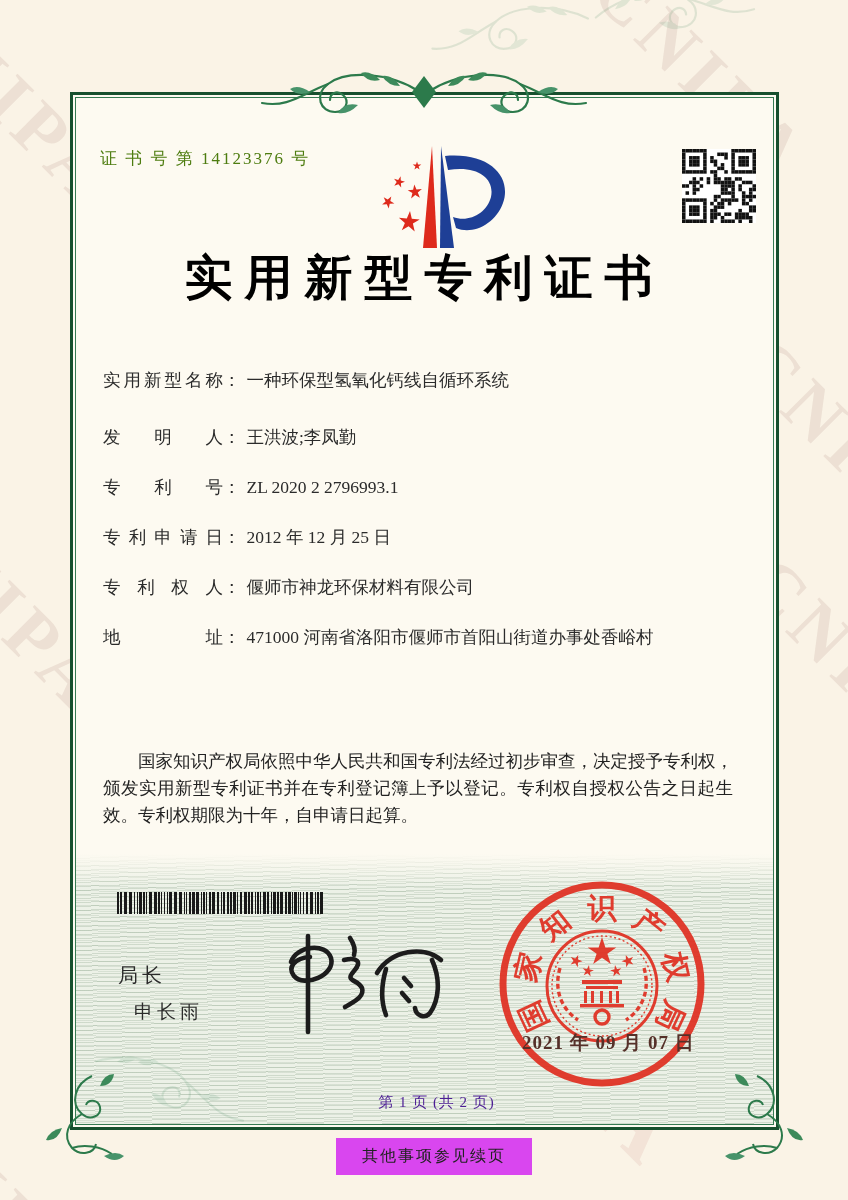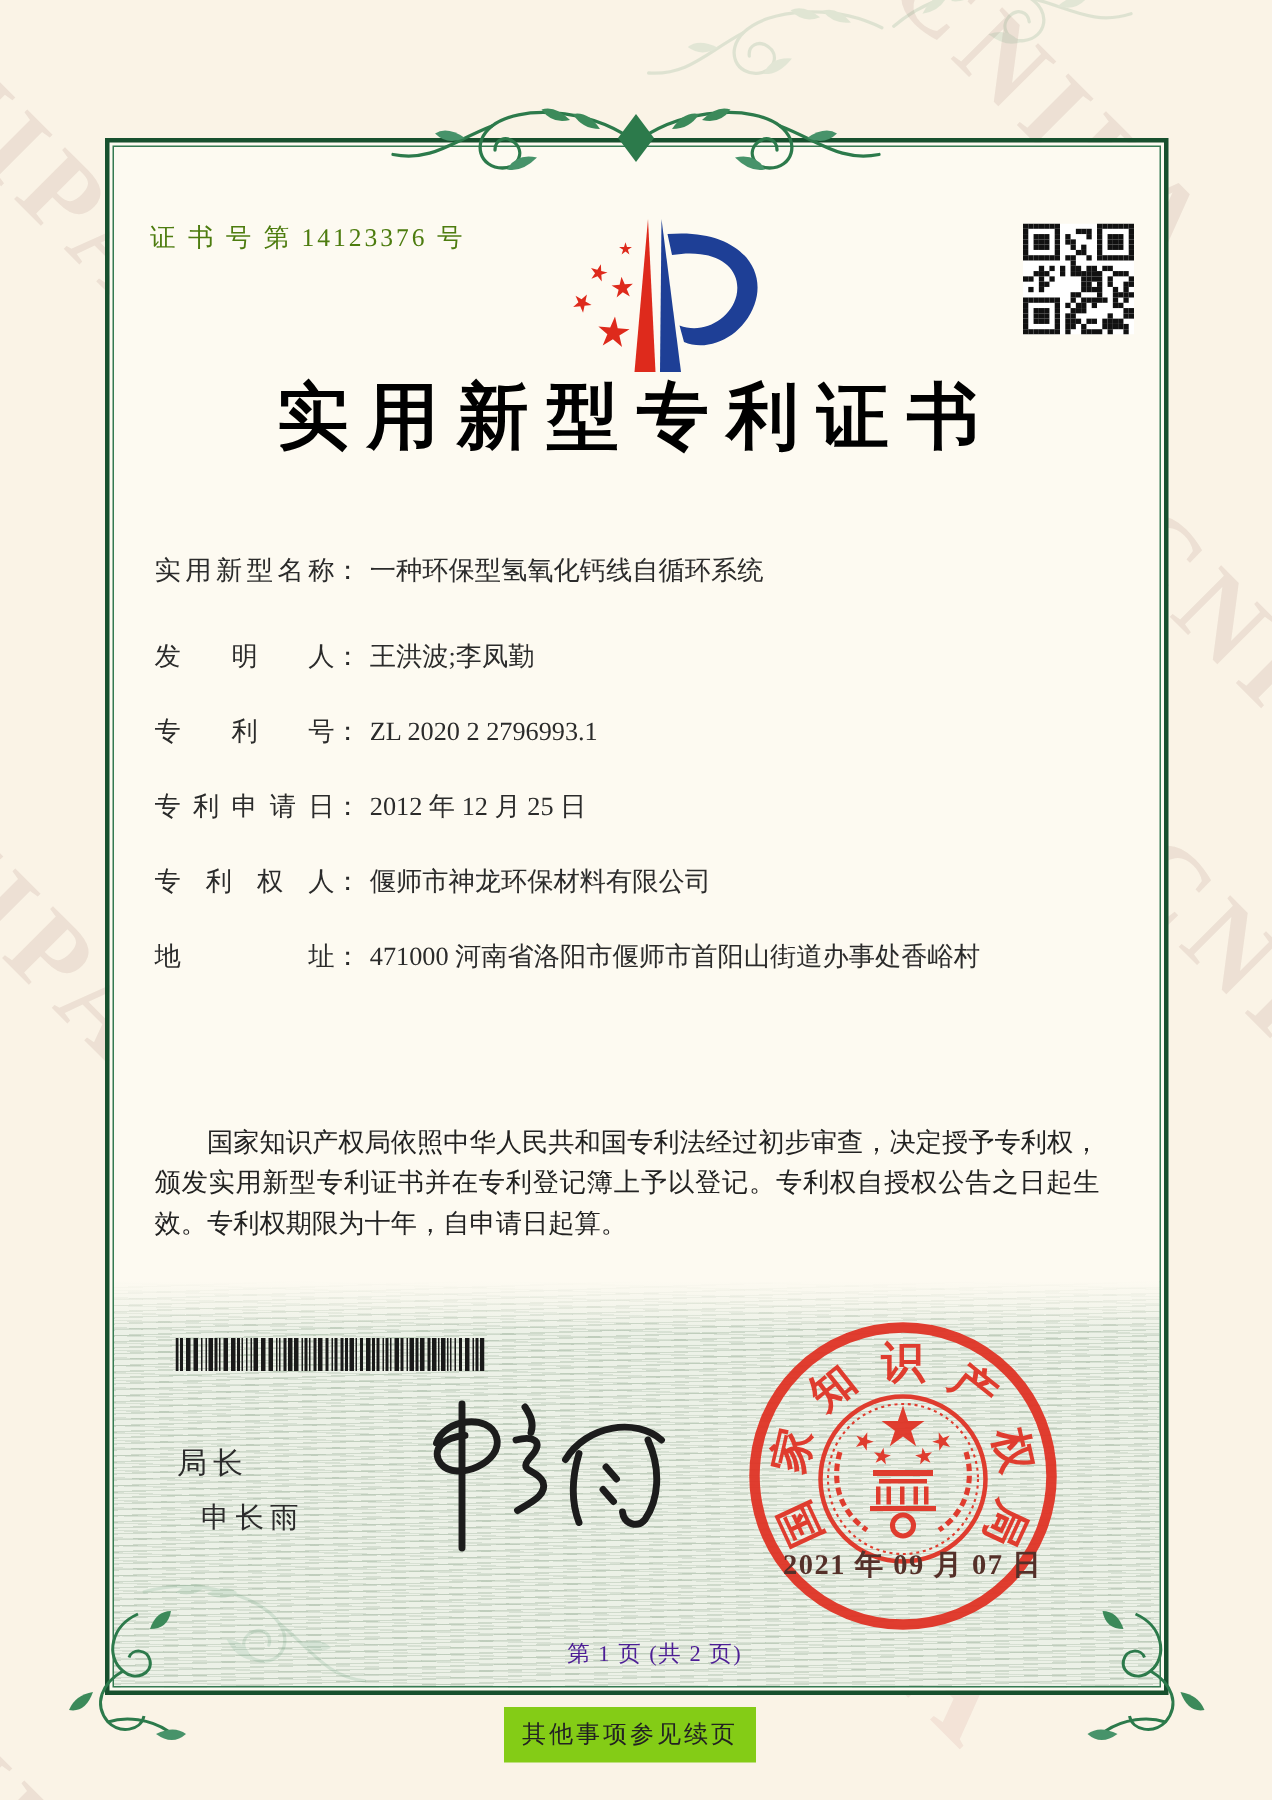--- a/index.html
+++ b/index.html
@@ -30,21 +30,21 @@
   .frow{height:50px;white-space:nowrap;}
   .frow:first-child{height:57px;white-space:normal;}
   .lbl{display:inline-block;width:120px;text-align:justify;text-align-last:justify;vertical-align:top;}
   .val{margin-left:6px;}
   .pair2{margin-left:34px;}
   .paras{left:103px;top:700px;width:630px;z-index:3;margin-top:48px;}
   .paras p{margin:0;text-indent:2em;font-size:17.5px;line-height:27px;text-align:justify;color:#222;}
   .signoff-title{left:118px;top:962px;font-size:20px;z-index:3;letter-spacing:4px;}
   .signoff-name{left:118px;top:999px;font-size:19px;z-index:3;letter-spacing:4px;margin-left:16px;}
   .pageinfo{left:70px;top:1093px;width:709px;text-align:center;font-size:15px;color:#4c1d95;z-index:3;letter-spacing:1px;margin-left:12px;}
-  .note{top:1138px;left:336px;background:#84cc16;padding:8px 12px;font-size:16px;color:#222;
+  .note{top:1138px;left:336px;background:#d946ef;padding:8px 26px;font-size:16px;color:#222;
         z-index:3;letter-spacing:2px;}
   .seal{left:494px;top:876px;z-index:4;}
   .seal-date{left:522px;top:1030px;font-size:19px;color:#553029;z-index:5;letter-spacing:1px;font-weight:bold;}
   .flourish{z-index:2;pointer-events:none;}
   .pink{opacity:.13;}
 </style>
 </head>
 <body>
 
 <div class="page">

